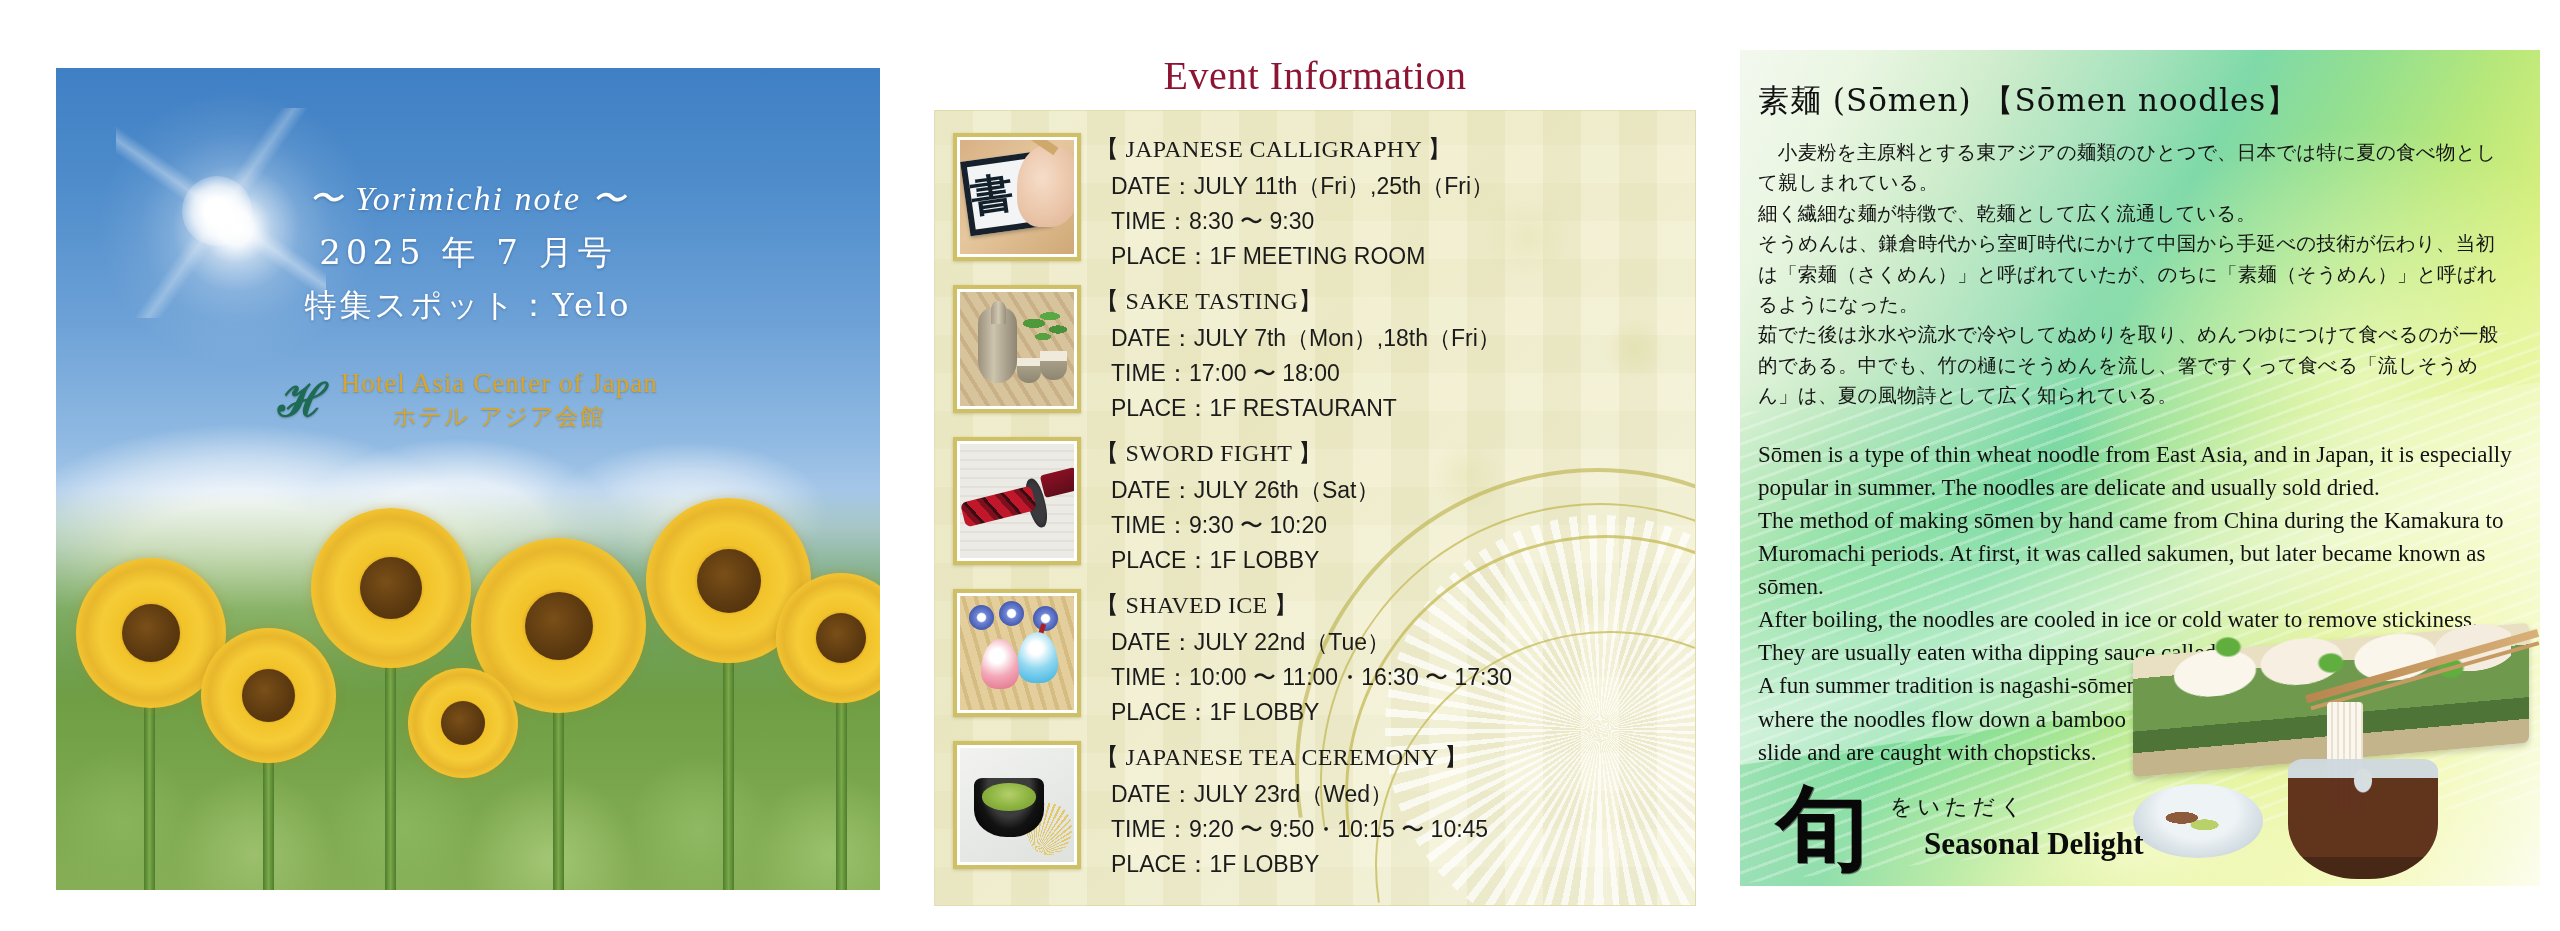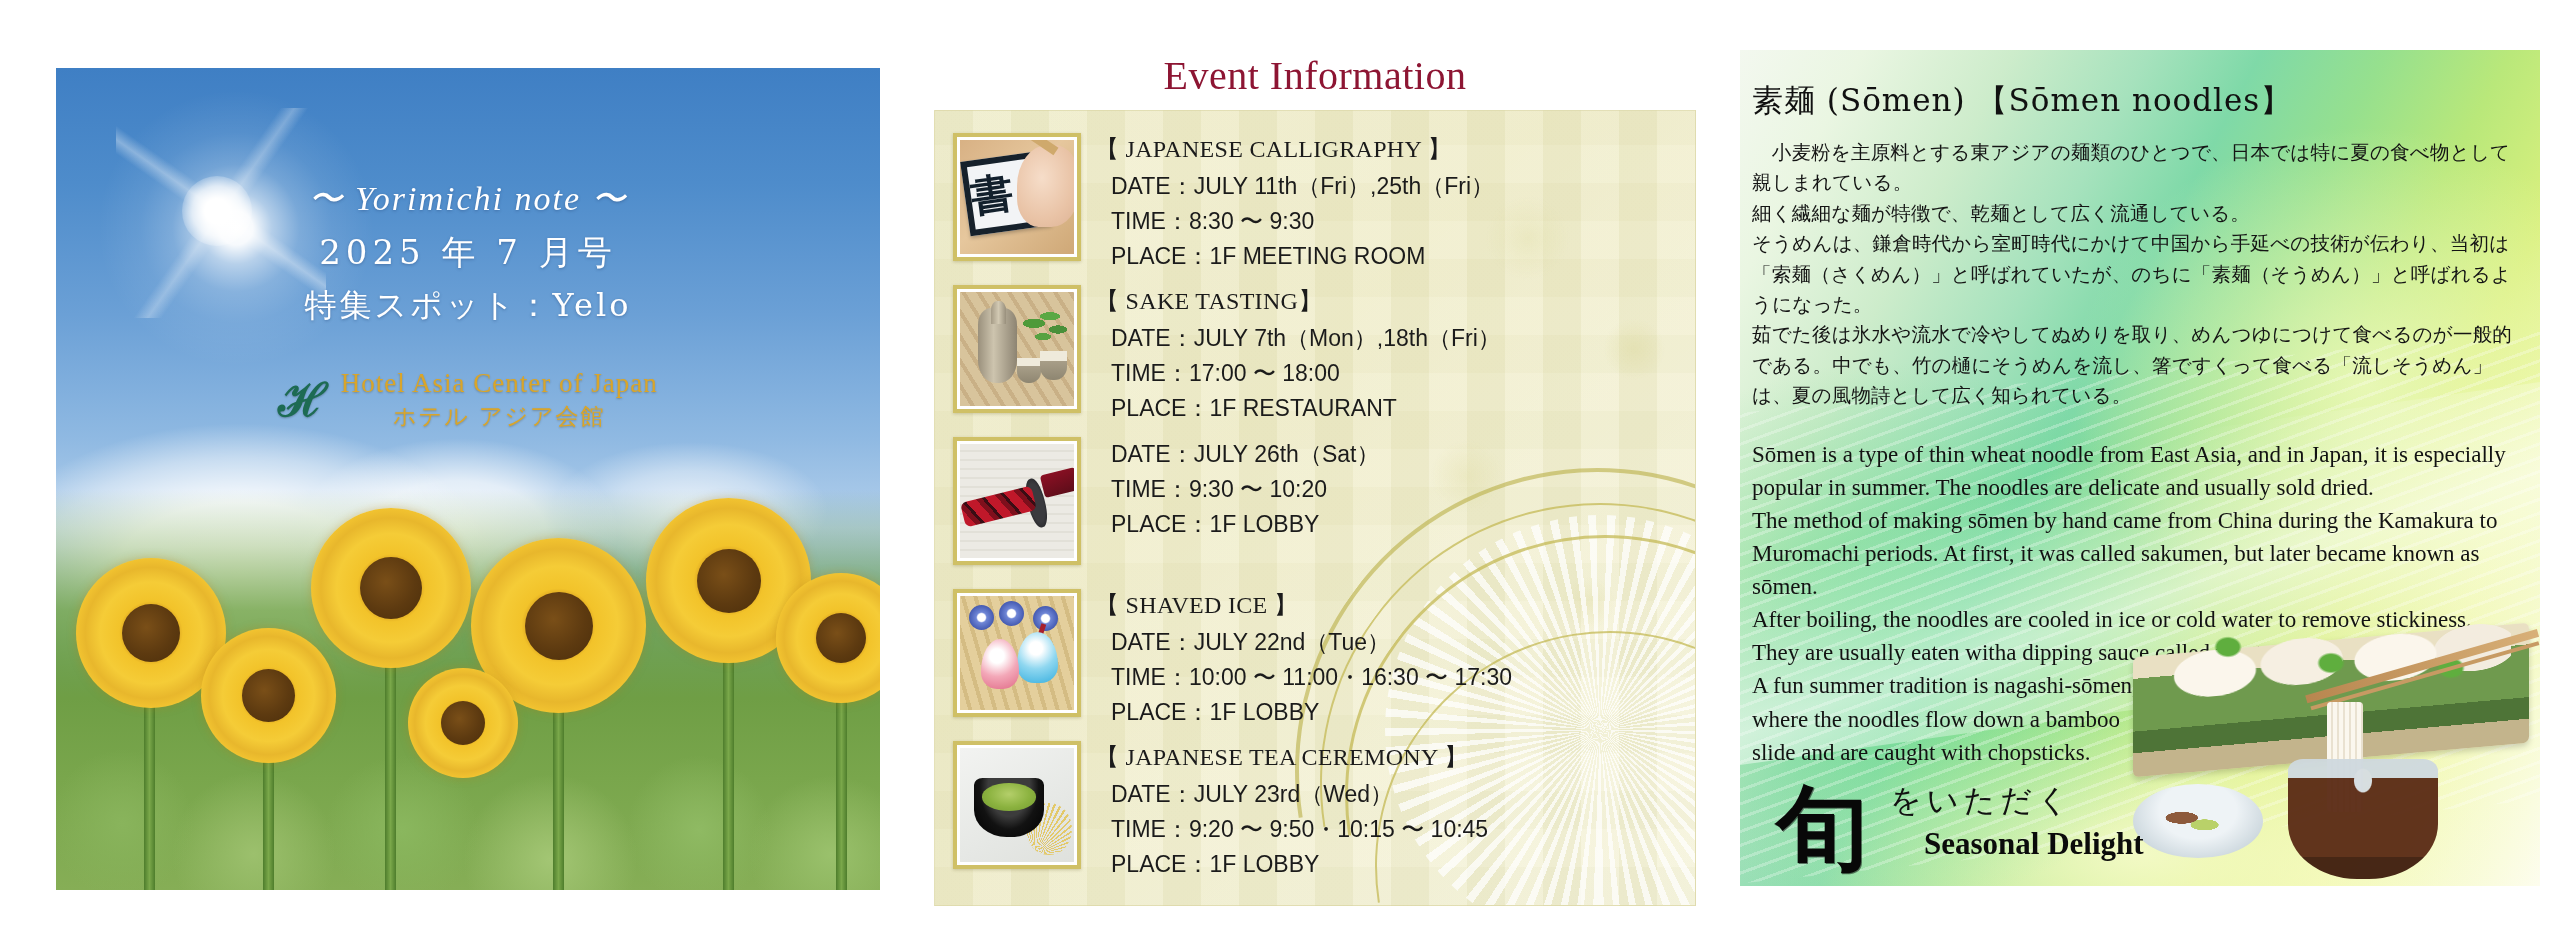--- a/index.html
+++ b/index.html
@@ -341,21 +341,21 @@
         rgba(255,255,255,0.30) 0 3px, rgba(255,255,255,0) 3px 13px);
     transform: rotate(-6deg);
     opacity: .9;
   }
   .rp-swoosh2 {
     position: absolute; left: -6%; bottom: 22%;
     width: 120%; height: 32%;
     background: linear-gradient(-10deg, rgba(255,255,255,0) 0%, rgba(255,255,255,0.55) 45%, rgba(255,255,255,0) 80%);
     transform: rotate(-8deg);
   }
-  .rp-inner { position: relative; padding: 30px 26px 0 12px; z-index: 4; }
+  .rp-inner { position: relative; padding: 30px 26px 0 18px; z-index: 4; }
   .rp-title {
     font-size: 31px; color: #111; letter-spacing: 1px;
     font-family:"DejaVu Serif", serif; margin-bottom: 16px;
   }
   .rp-jp {
     font-size: 19.5px; line-height: 1.56; color:#141414;
     font-family:"DejaVu Serif", serif; letter-spacing: .2px;
   }
   .rp-en {
     margin-top: 26px;
@@ -366,21 +366,21 @@
     position: absolute; left: 36px; bottom: 18px; z-index: 6;
     display: flex; align-items: flex-end; gap: 14px;
   }
   .rp-brand .kanji {
     font-size: 92px; line-height: .86; color: #080808; font-weight: 700;
     font-family: "DejaVu Serif", serif;
     text-shadow: 1px 1px 0 rgba(0,0,0,0.5);
   }
   .rp-brand .sub { padding-bottom: 6px; }
   .rp-brand .sub .jp {
-    font-size: 31px; color:#111; letter-spacing: 5px;
+    font-size: 22px; color:#111; letter-spacing: 5px;
     font-family:"DejaVu Serif", serif; margin-bottom: 4px; margin-left: 8px;
   }
   .rp-brand .sub .en {
     font-size: 31px; color:#0b0b0b; font-weight: 700;
     font-family:"Liberation Serif", serif; margin-left: 42px;
   }
   
   .somen-photo {
     position: absolute; right: -6px; bottom: 2px;
     width: 430px; height: 260px; z-index: 5;
@@ -552,20 +552,21 @@
 
         <div class="ev-row">
           <div class="ev-thumb">
             <div class="art art-sword">
               <div class="blade"></div>
                 <div class="guard"></div>
                 <div class="hilt"></div>
             </div>
           </div>
           <div class="ev-text">
+            <div class="ev-title">【 SWORD FIGHT 】</div>
             <div class="ev-line">DATE：JULY 26th（Sat）</div>
             <div class="ev-line">TIME：9:30 〜 10:20</div>
             <div class="ev-line">PLACE：1F LOBBY</div>
           </div>
         </div>
 
         <div class="ev-row">
           <div class="ev-thumb">
             <div class="art art-ice">
               <div class="flower f1"></div>

